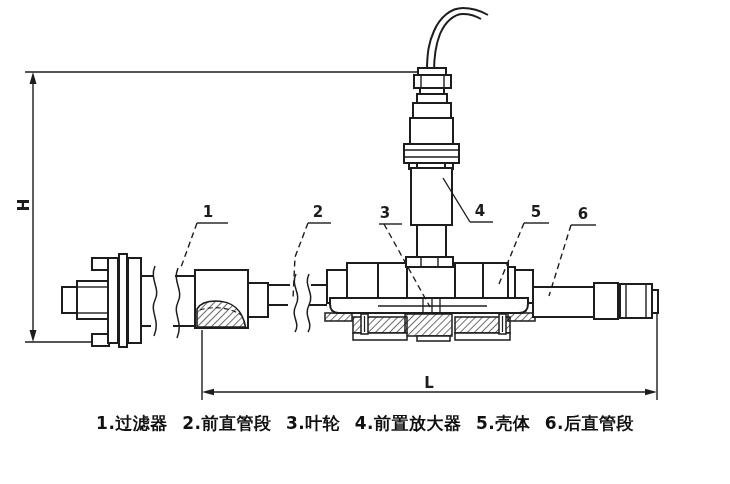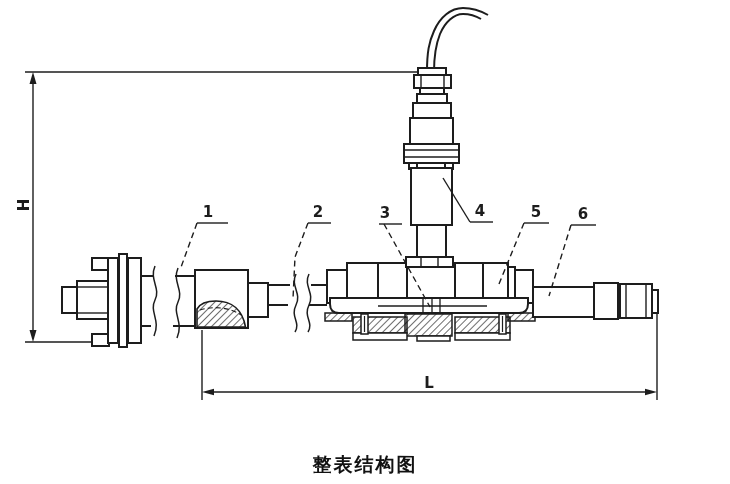--- a/index.html
+++ b/index.html
@@ -169,16 +169,23 @@
       <line x1="524" y1="223" x2="549" y2="223"></line>
       <path d="M524,223 L499,284" stroke-dasharray="6 4"></path>
       <text x="536" y="217" font-size="15" text-anchor="middle" stroke="none">5</text>
 
       <line x1="571" y1="225" x2="596" y2="225"></line>
       <path d="M571,225 L549,296" stroke-dasharray="6 4"></path>
       <text x="583" y="219" font-size="15" text-anchor="middle" stroke="none">6</text>
     </g>
   </svg>
 
+  <div class="legend">
+    <span>1.过滤器</span>
+    <span>2.前直管段</span>
+    <span>3.叶轮</span>
+    <span>4.前置放大器</span>
+    <span>5.壳体</span>
+    <span>6.后直管段</span>
+  </div>
 
-  <div class="title">整表结构图</div>
 
 </div>
 
 </body></html>

